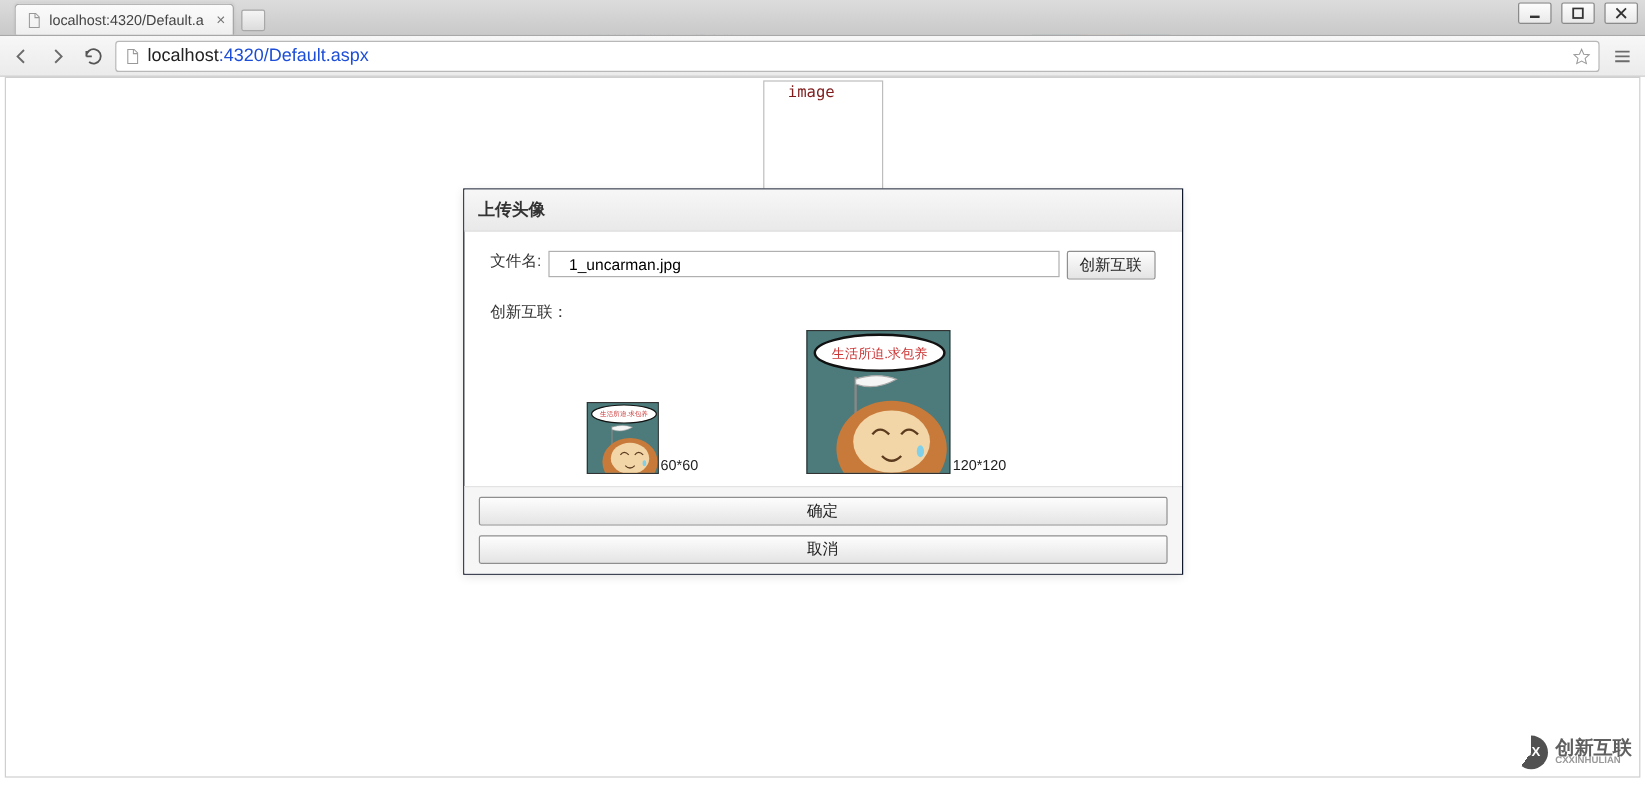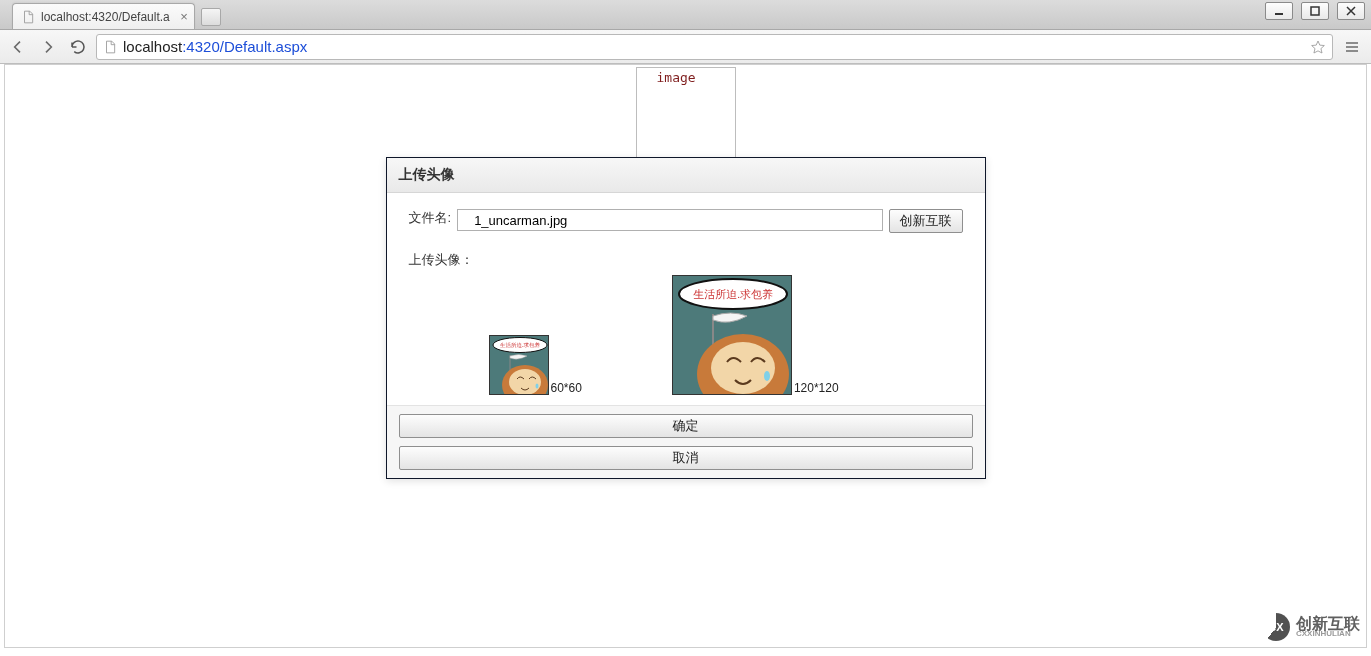--- a/index.html
+++ b/index.html
@@ -288,21 +288,21 @@
   <div class="dialog">
     <div class="dialog-title">上传头像</div>
     <div class="dialog-body">
 
       <div class="row-file">
         <span class="label">文件名:</span>
         <input class="file-input" type="text" value="1_uncarman.jpg" style="">
         <button class="choose-btn">创新互联</button>
       </div>
 
-      <div class="preview-label label">上传头像：</div>
+      <div class="preview-label label">创新互联：</div>
 
       <div class="previews">
         <div class="preview-item">
           <div class="thumb thumb60">
             <svg class="monkey-svg" viewBox="0 0 120 120" width="60" height="60">
               <rect class="bg" width="120" height="120"></rect>
               <ellipse class="bubble" cx="60" cy="18" rx="54" ry="15"></ellipse>
               <text class="bubble-text" x="60" y="22" text-anchor="middle">生活所迫.求包养</text>
               <line class="pole" x1="40" y1="38" x2="40" y2="90"></line>
               <path class="flag" d="M40 40 q18 -6 34 0 q-18 10 -34 4 z"></path>

